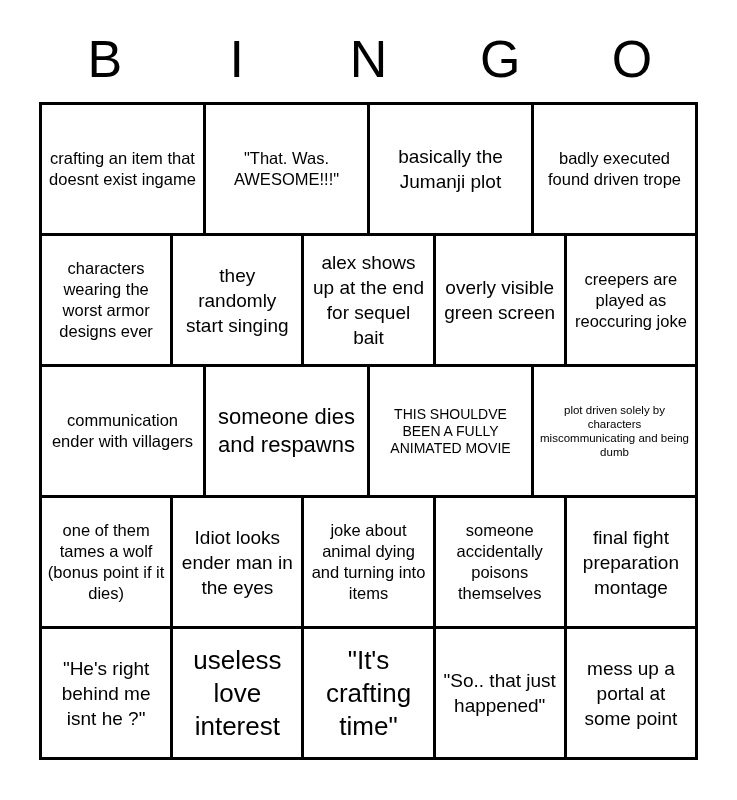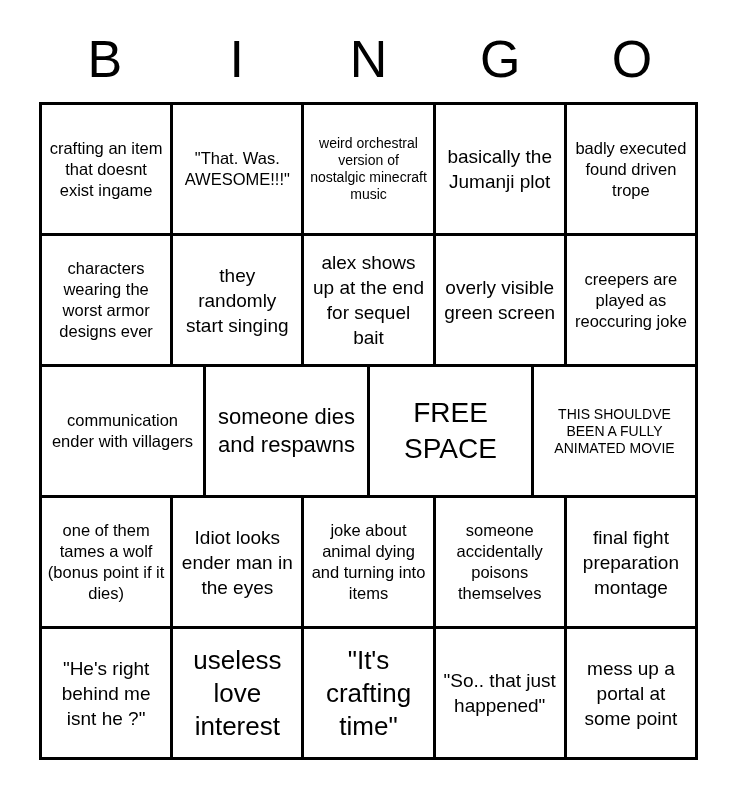--- a/index.html
+++ b/index.html
@@ -89,23 +89,20 @@
   <div class="grid">
 
     <div class="grid-row">
       <div class="cell">
           <span class="fs-md">crafting an item that doesnt exist ingame</span>
         </div>
       <div class="cell">
           <span class="fs-md">"That. Was. AWESOME!!!"</span>
         </div>
       <div class="cell">
-          <span class="fs-sm">weird orchestral version of nostalgic minecraft music</span>
-        </div>
-      <div class="cell">
           <span class="fs-lg">basically the Jumanji plot</span>
         </div>
       <div class="cell">
           <span class="fs-md">badly executed found driven trope</span>
         </div>
     </div>
 
     <div class="grid-row">
       <div class="cell">
           <span class="fs-md">characters wearing the worst armor designs ever</span>
@@ -125,24 +122,24 @@
     </div>
 
     <div class="grid-row">
       <div class="cell">
           <span class="fs-md">communication ender with villagers</span>
         </div>
       <div class="cell">
           <span class="fs-xl">someone dies and respawns</span>
         </div>
       <div class="cell">
-          <span class="fs-free">FREE SPACE</span>
+          <span class="fs-sm">THIS SHOULDVE BEEN A FULLY ANIMATED MOVIE</span>
         </div>
       <div class="cell">
-          <span class="fs-sm">THIS SHOULDVE BEEN A FULLY ANIMATED MOVIE</span>
+          <span class="fs-xs">plot driven solely by characters miscommunicating and being dumb</span>
         </div>
     </div>
 
     <div class="grid-row">
       <div class="cell">
           <span class="fs-md">one of them tames a wolf (bonus point if it dies)</span>
         </div>
       <div class="cell">
           <span class="fs-lg">Idiot looks ender man in the eyes</span>
         </div>

